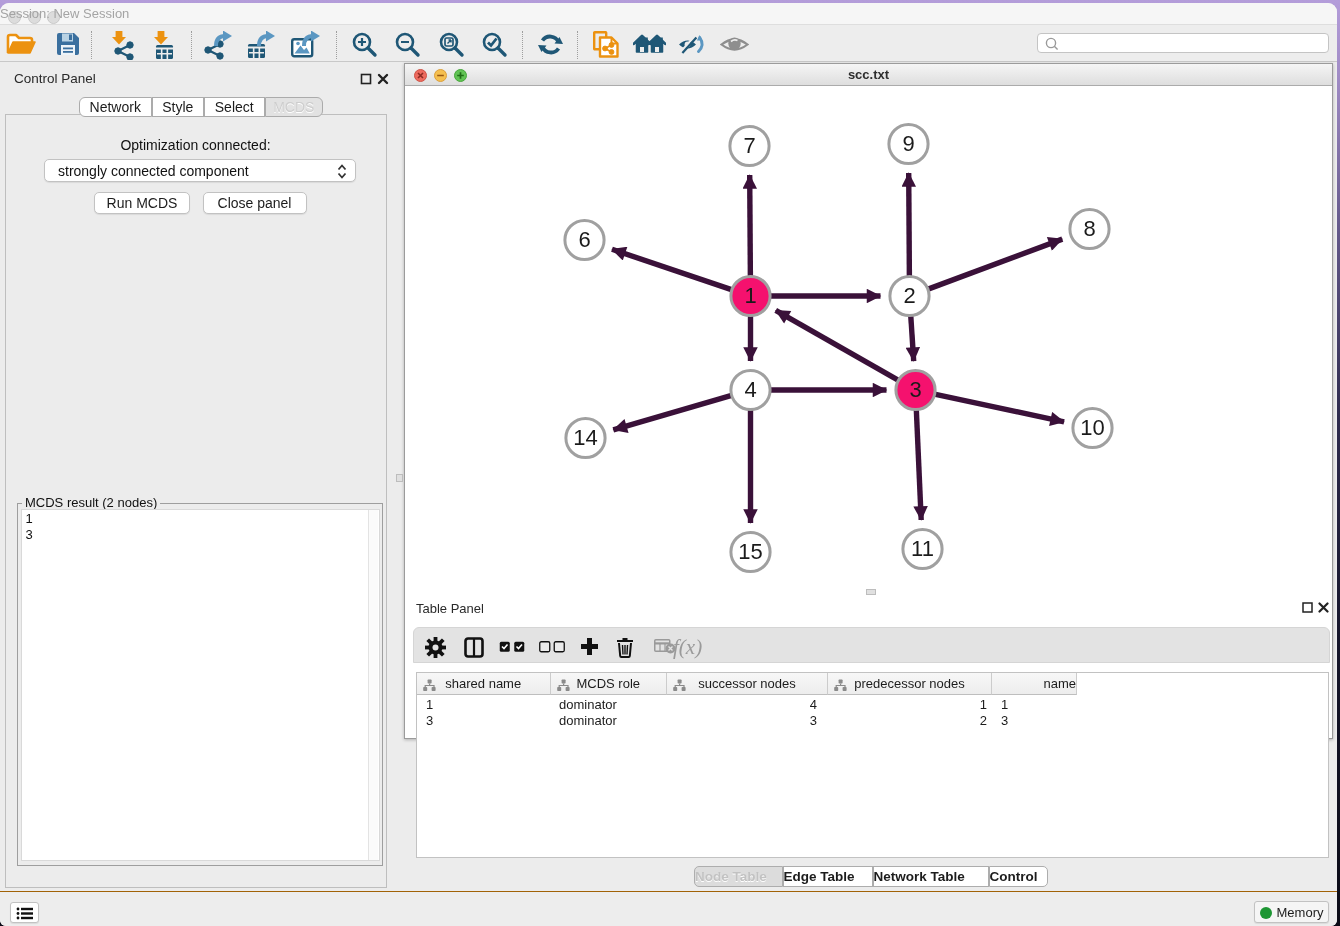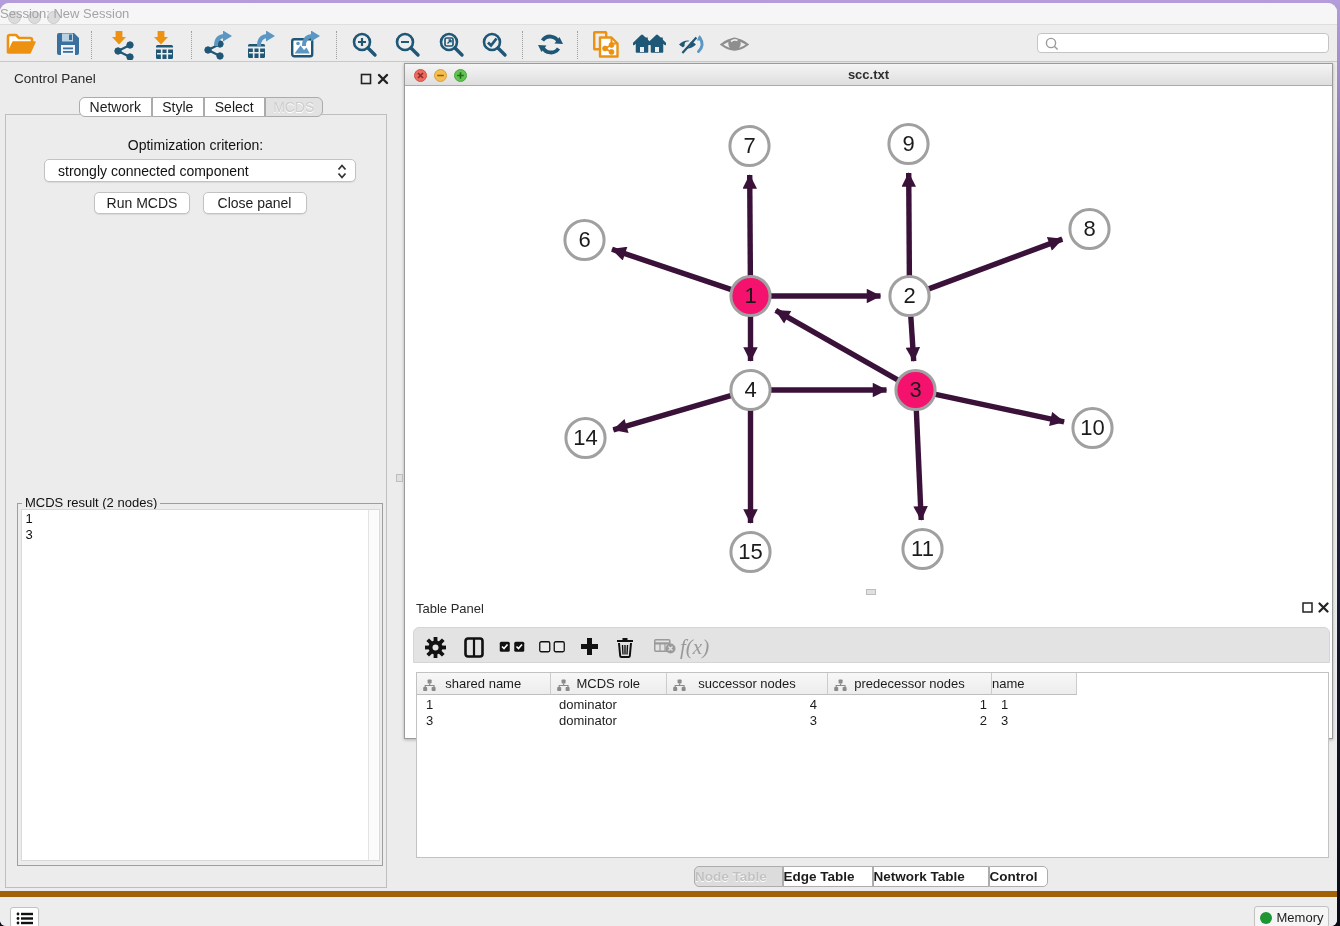--- a/index.html
+++ b/index.html
@@ -26,21 +26,21 @@
 #nettitle{position:absolute;left:0;top:0;width:100%;height:22px;background:linear-gradient(180deg,#F5F5F5,#DEDEDE);border-bottom:1px solid #ABABAB;}
 .nl{position:absolute;top:4.5px;width:13px;height:13px;border-radius:50%;}
 
 #tp{position:absolute;left:404px;top:530px;width:933px;height:295px;}
 #tptb{position:absolute;left:9px;top:34px;width:917px;height:36px;background:#E3E3E3;border:1px solid #D5D5D5;border-radius:6px 6px 0 0;}
 #tbl{position:absolute;left:12px;top:79px;width:913px;height:186px;background:#fff;border:1px solid #C2C2C2;}
 .hdr{position:absolute;top:0;height:22px;background:linear-gradient(180deg,#F7F7F7,#EDEDED);border-right:1px solid #CCC;border-bottom:1px solid #BEBEBE;font-size:13px;color:#1c1c1c;}
 .cell{position:absolute;font-size:13px;color:#1c1c1c;height:16px;line-height:16px;}
 .btab{position:absolute;top:273px;height:21px;border:1px solid #ADADAD;background:#fff;font-size:13.5px;font-weight:700;text-align:left;color:#1c1c1c;}
 
-#status{position:absolute;left:0;top:888px;width:100%;height:35px;background:#EDEDED;border-top:6px solid #a16207;}
+#status{position:absolute;left:0;top:888px;width:100%;height:35px;background:#EDEDED;border-top:1px solid #a16207;}
 .btn{position:absolute;background:#fff;border:1px solid #C2C2C2;border-radius:4px;font-size:14px;color:#1c1c1c;text-align:center;box-shadow:0 1px 1px rgba(0,0,0,0.08);}
 </style></head>
 <body>
 <div id="win">
   <div id="titlebar">
     <div class="tl" style="left:8px;"></div>
     <div class="tl" style="left:28px;"></div>
     <div class="tl" style="left:47px;"></div>
     <div id="title">Session: New Session</div>
   </div>
@@ -210,21 +210,21 @@
           <rect x="1.5" y="1.5" width="9" height="9" fill="none" stroke="#222" stroke-width="1.6"></rect>
         </svg>
         <svg class="abs" style="left:377px;top:10px" width="12" height="12" viewBox="0 0 12 12">
           <path d="M2 2 L10 10 M10 2 L2 10" stroke="#222" stroke-width="2.4" stroke-linecap="round"></path>
         </svg>
         <div id="cpbox"></div>
         <div class="tab" style="left:79px;width:72.5px;background:#fff;color:#1c1c1c;border-radius:6px 0 0 6px;">Network</div>
         <div class="tab" style="left:151.5px;width:52.5px;background:#fff;color:#1c1c1c;border-radius:0;">Style</div>
         <div class="tab" style="left:204px;width:60.5px;background:#fff;color:#1c1c1c;border-radius:0;">Select</div>
         <div class="tab" style="left:264.5px;width:58.5px;background:#E2E2E2;color:#CDCDCD;border-radius:0 6px 6px 0;text-shadow:0 1px 0 #fff;">MCDS</div>
-        <div class="abs" style="left:0;top:74px;width:391px;text-align:center;font-size:14px;color:#111;">Optimization criterion:</div>
+        <div class="abs" style="left:0;top:74px;width:391px;text-align:center;font-size:14px;color:#111;">Optimization connected:</div>
         <div class="abs" style="left:44px;top:96px;width:312px;height:23px;background:#fff;border:1px solid #C2C2C2;border-radius:5px;box-shadow:0 1px 1px rgba(0,0,0,.08);">
 <div style="position:absolute;left:13px;top:3px;font-size:14px;color:#111;">strongly connected component</div>
 <svg style="position:absolute;right:8px;top:4px" width="10" height="15" viewBox="0 0 10 15">
             <path d="M1.5 5.5 L5 1.5 L8.5 5.5" fill="none" stroke="#333" stroke-width="1.8"></path>
             <path d="M1.5 9.5 L5 13.5 L8.5 9.5" fill="none" stroke="#333" stroke-width="1.8"></path>
           </svg>
         </div>
         <div class="btn" style="left:94px;top:129px;width:96px;height:22px;line-height:21px;border-radius:5px;">Run MCDS</div>
         <div class="btn" style="left:202.5px;top:129px;width:104px;height:22px;line-height:21px;border-radius:5px;">Close panel</div>
         <div class="abs" style="left:17px;top:440px;width:366px;height:363px;border:1px solid #9E9E9E;border-radius:0;">
@@ -358,21 +358,21 @@
           </g>
         </svg>
         <svg class="abs" style="left:250px;top:46px" width="22" height="15" viewBox="0 0 22 15">
           <rect x="0.75" y="0.75" width="15" height="11.5" rx="1" fill="none" stroke="#9a9a9a" stroke-width="1.5"></rect>
           <line x1="1" y1="4.4" x2="16" y2="4.4" stroke="#9a9a9a" stroke-width="2.2"></line>
           <line x1="6" y1="4.5" x2="6" y2="12" stroke="#9a9a9a" stroke-width="1.2"></line>
           <line x1="11" y1="4.5" x2="11" y2="12" stroke="#9a9a9a" stroke-width="1.2"></line>
           <circle cx="16.5" cy="9.5" r="5" fill="#9a9a9a"></circle>
           <path d="M14.5 7.5 L18.5 11.5 M18.5 7.5 L14.5 11.5" stroke="#E3E3E3" stroke-width="1.4"></path>
         </svg>
-        <div class="abs" style="left:276px;top:42px;font-family:'Liberation Serif',serif;font-style:italic;font-size:21px;color:#9a9a9a;"><i>f(x)</i></div>
+        <div class="abs" style="left:269px;top:42px;font-family:'Liberation Serif',serif;font-style:italic;font-size:21px;color:#9a9a9a;"><i>f(x)</i></div>
         <div id="tbl">
           <div class="hdr" style="left:0px;width:133.5px;line-height:21px;text-align:center;"><span style="position:absolute;left:6px;top:4px;"><svg width="13" height="13" viewBox="0 0 13 13">
                 <g fill="#8a8a8a">
                   <rect x="4.6" y="0.5" width="4" height="4" rx="0.8"></rect>
                   <rect x="0.2" y="8" width="4" height="4" rx="0.8"></rect>
                   <rect x="8.6" y="8" width="4" height="4" rx="0.8"></rect>
                   <path d="M6.6 4.5 V6.5 M2.2 8 V6.5 H11 V8" fill="none" stroke="#8a8a8a" stroke-width="1.2"></path>
                 </g>
               </svg></span>shared name</div>
           <div class="hdr" style="left:133.5px;width:116.5px;line-height:21px;text-align:center;"><span style="position:absolute;left:6px;top:4px;"><svg width="13" height="13" viewBox="0 0 13 13">
@@ -392,21 +392,21 @@
                 </g>
               </svg></span>successor nodes</div>
           <div class="hdr" style="left:411px;width:164px;line-height:21px;text-align:center;"><span style="position:absolute;left:6px;top:4px;"><svg width="13" height="13" viewBox="0 0 13 13">
                 <g fill="#8a8a8a">
                   <rect x="4.6" y="0.5" width="4" height="4" rx="0.8"></rect>
                   <rect x="0.2" y="8" width="4" height="4" rx="0.8"></rect>
                   <rect x="8.6" y="8" width="4" height="4" rx="0.8"></rect>
                   <path d="M6.6 4.5 V6.5 M2.2 8 V6.5 H11 V8" fill="none" stroke="#8a8a8a" stroke-width="1.2"></path>
                 </g>
               </svg></span>predecessor nodes</div>
-          <div class="hdr" style="left:575px;width:85px;line-height:21px;text-align:left;">name</div>
+          <div class="hdr" style="left:575px;width:85px;line-height:21px;text-align:right;">name</div>
           <div class="cell" style="left:9px;top:24px;">1</div>
           <div class="cell" style="left:142px;top:24px;">dominator</div>
           <div class="cell" style="left:330px;top:24px;width:70px;text-align:right;">4</div>
           <div class="cell" style="left:495px;top:24px;width:75px;text-align:right;">1</div>
           <div class="cell" style="left:584px;top:24px;">1</div>
           <div class="cell" style="left:9px;top:40px;">3</div>
           <div class="cell" style="left:142px;top:40px;">dominator</div>
           <div class="cell" style="left:330px;top:40px;width:70px;text-align:right;">3</div>
           <div class="cell" style="left:495px;top:40px;width:75px;text-align:right;">2</div>
           <div class="cell" style="left:584px;top:40px;">3</div>

